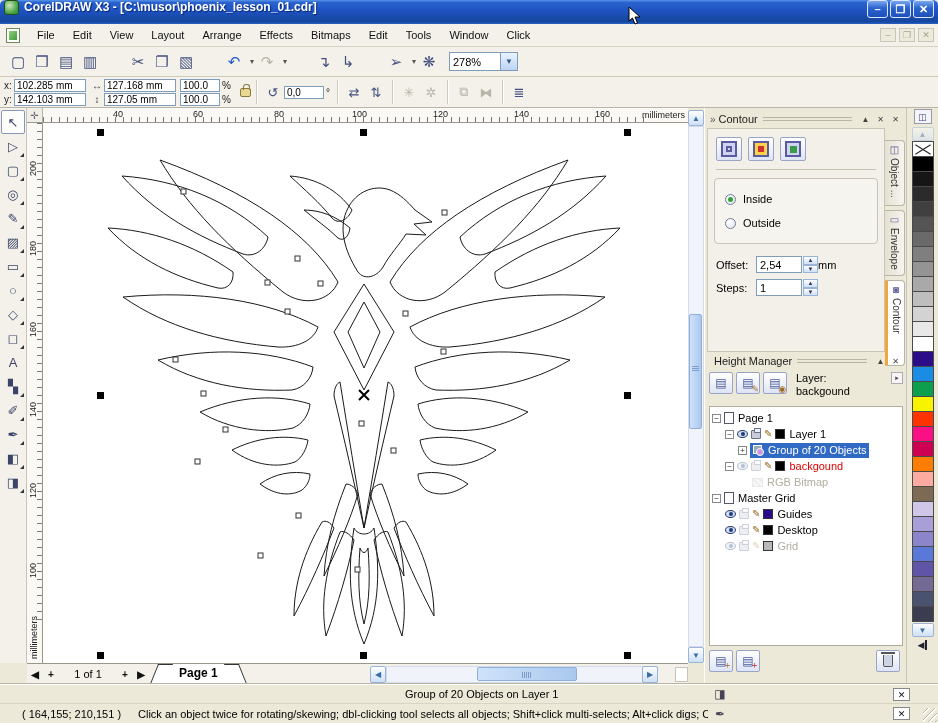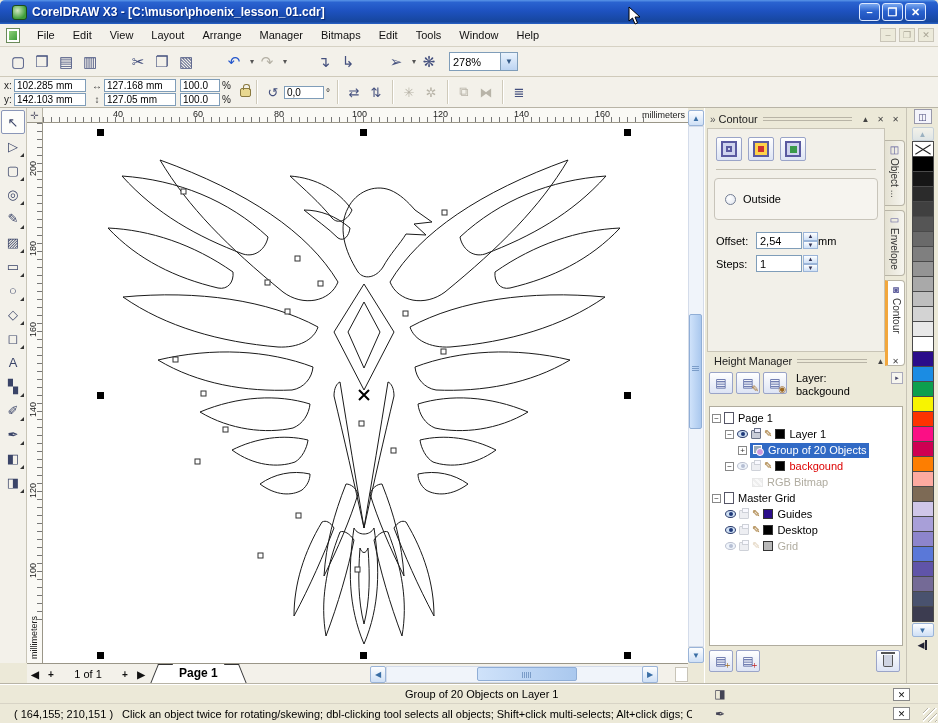--- a/index.html
+++ b/index.html
@@ -1,21 +1,21 @@
 <!DOCTYPE html>
 <html><head>
 <meta charset="utf-8">
 <style>
   *{margin:0;padding:0;box-sizing:border-box}
   html,body{width:938px;height:723px;overflow:hidden}
   body{position:relative;font-family:"Liberation Sans",sans-serif;background:#ece9d8;font-size:11px;color:#000}
   .abs{position:absolute}
 
   
-  #titlebar{left:0;top:0;width:938px;height:24px;background:linear-gradient(180deg,#5a96e8 0%,#2a63d0 10%,#1e52c0 45%,#1档 0,#16469e 90%,#2a63c8 100%);background:linear-gradient(180deg,#5a96e8 0%,#2a63d0 10%,#1e52c0 45%,#16469e 90%,#2a63c8 100%);display:flex;align-items:center;padding:0 12px;border-radius:5px 5px 0 0}
+  #titlebar{left:0;top:0;width:938px;height:24px;background:linear-gradient(180deg,#5a96e8 0%,#2a63d0 10%,#1e52c0 45%,#1档 0,#16469e 90%,#2a63c8 100%);background:linear-gradient(180deg,#5a96e8 0%,#2a63d0 10%,#1e52c0 45%,#16469e 90%,#2a63c8 100%);display:flex;padding:0 4px;border-radius:5px 5px 0 0}
   #app-icon{width:15px;height:15px;border-radius:3px;background:radial-gradient(circle at 35% 35%,#cfe8c0,#3f9e3a 70%);border:1px solid #1c4d1a;margin-right:5px;flex:0 0 auto}
   #title-text{color:#fff;font-weight:bold;font-size:12px;text-shadow:1px 1px 1px #00257a;white-space:nowrap;flex:1 1 auto}
   .capbtn{width:21px;height:18px;margin-left:2px;border:1px solid #dce8ff;border-radius:3px;background:linear-gradient(180deg,#7aa8f0,#2b63cf 45%,#1d4fb8);color:#fff;font-size:11px;font-weight:bold;display:flex;align-items:center;justify-content:center;line-height:1}
 
   
   #menubar{left:0;top:24px;width:938px;height:23px;background:#f3f1ea;border-bottom:1px solid #d6d2c4;display:flex;align-items:center;padding:0 4px}
   #doc-icon{width:14px;height:15px;background:#fff;border:1px solid #6a8a5a;margin:0 8px 0 2px;position:relative}
   #doc-icon::after{content:"";position:absolute;left:2px;top:2px;width:8px;height:9px;background:linear-gradient(135deg,#8fcf7a,#3f9e3a)}
   .menu-item{padding:3px 9px;white-space:nowrap;color:#111}
   #menubar .spacer{flex:1}
@@ -176,21 +176,21 @@
   #pal-expand{margin-top:2px;font-size:9px;color:#223;border-right:2px solid #223;padding-right:1px;line-height:10px}
 
   
   #status1{left:0;top:684px;width:938px;height:19px;background:#ece9d8;border-top:1px solid #fff;box-shadow:0 -1px 0 #b8b4a6;display:flex;align-items:center}
   #status2{left:0;top:703px;width:938px;height:20px;background:#ece9d8;border-top:1px solid #d8d4c6;display:flex;align-items:center}
   .stext{padding-left:6px;white-space:nowrap}
   .sright{position:absolute;left:405px;white-space:nowrap}
   .sico{position:absolute;left:712px;width:16px;text-align:center;font-size:12px;color:#445}
   .sxbox{position:absolute;left:893px;width:17px;height:13px;background:#fff;border:1px solid #888;font-size:9px;line-height:12px;text-align:center;color:#111}
   #grip{position:absolute;right:1px;bottom:1px;width:14px;height:14px;background:repeating-linear-gradient(135deg,transparent 0 3px,#b8b4a6 3px 4px,#fff 4px 5px)}
-  .s2coords{width:122px;padding-left:14px;white-space:nowrap}
+  .s2coords{width:138px;padding-left:22px;white-space:nowrap}
 </style>
 </head>
 <body>
 
 <div class="abs" id="titlebar">
   <span id="app-icon"></span>
   <span id="title-text">CorelDRAW X3 - [C:\musor\phoenix_lesson_01.cdr]</span>
   <span class="capbtn">–</span>
   <span class="capbtn">❐</span>
   <span class="capbtn">✕</span>
@@ -198,26 +198,26 @@
 
 <div class="abs" id="menubar">
   <span id="doc-icon"></span>
   <span style="display:flex">
 
   <span class="menu-item">File</span>
       <span class="menu-item">Edit</span>
       <span class="menu-item">View</span>
       <span class="menu-item">Layout</span>
       <span class="menu-item">Arrange</span>
-      <span class="menu-item">Manager</span>
+      <span class="menu-item">Effects</span>
       <span class="menu-item">Bitmaps</span>
       <span class="menu-item">Edit</span>
       <span class="menu-item">Tools</span>
       <span class="menu-item">Window</span>
-      <span class="menu-item">Help</span>
+      <span class="menu-item">Click</span>
     </span>
   <span class="spacer"></span>
   <span class="mdicaption">–</span>
   <span class="mdicaption">❐</span>
   <span class="mdicaption">✕</span>
 </div>
 
 <div class="abs" id="toolbar">
   <span style="display:flex;align-items:center">
 
@@ -554,20 +554,24 @@
             </span>
           </span>
         <span class="cpbtn">
             <span class="ccq g">
               <span class="in"></span>
             </span>
           </span>
       </div>
       <div class="csep"></div>
       <div class="rgroup">
+        <div class="ropt selected">
+            <span class="radio"></span>
+            <span>Inside</span>
+          </div>
         <div class="ropt">
             <span class="radio"></span>
             <span>Outside</span>
           </div>
       </div>
       <div class="fieldrow">
         <span class="flab">Offset:</span>
         <input class="dfield" readonly="" value="2,54" style="">
         <span class="spin">
             <span>▲</span>

